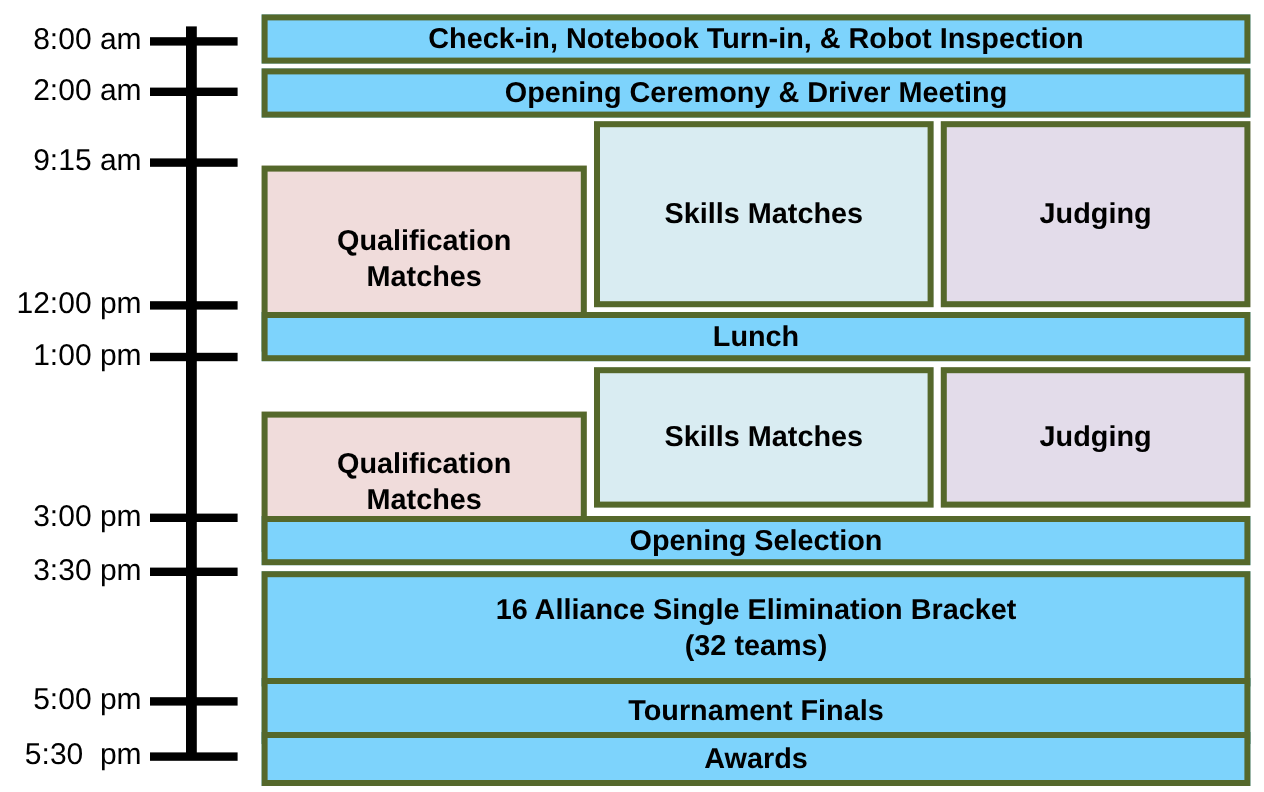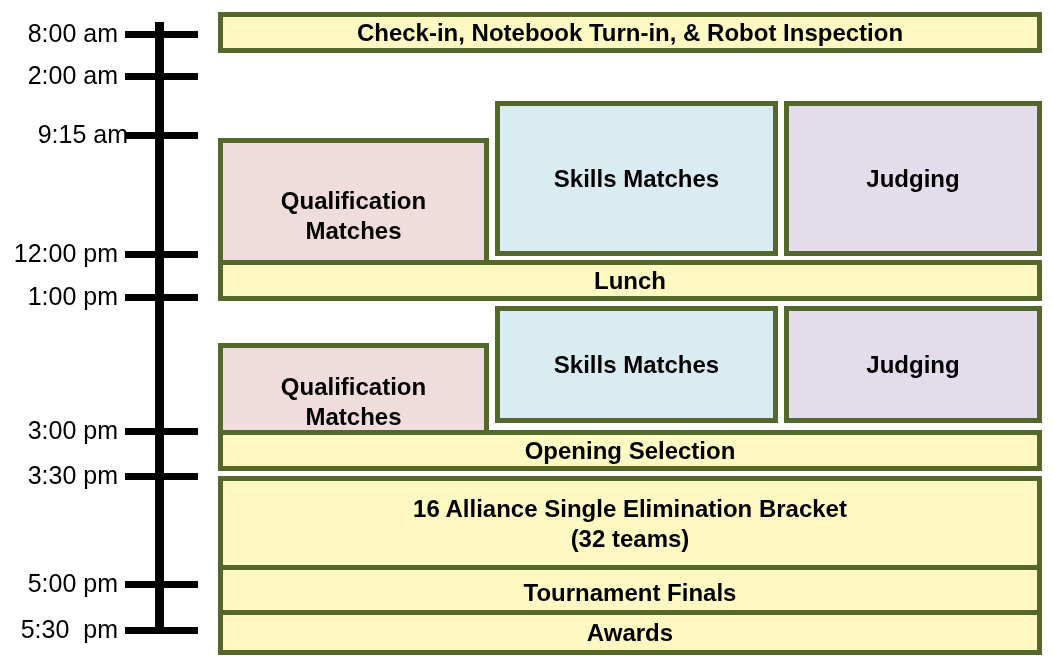--- a/index.html
+++ b/index.html
@@ -66,21 +66,21 @@
     position: absolute;
     left: 218px;
     top: 0;
     width: 824px;
     height: 660px;
   }
   .block {
     position: absolute;
     box-sizing: border-box;
     border: 5px solid #55682b;
-    background: #fef9c3;
+    background: #7dd3fc;
     display: flex;
     align-items: center;
     justify-content: center;
     text-align: center;
     font-weight: bold;
     font-size: 24px;
     color: #000000;
     line-height: 1.25;
     font-family: "Liberation Sans", sans-serif;
   }
@@ -119,21 +119,21 @@
     <div class="axis-spine"></div>
     <div id="tick-container">
         <div class="tick-row" style="top: 18px;">
           <span class="tick-label">8:00 am</span>
           <span class="tick-mark"></span>
         </div>
         <div class="tick-row" style="top: 60px;">
           <span class="tick-label">2:00 am</span>
           <span class="tick-mark"></span>
         </div>
-        <div class="tick-row" style="top: 119px; padding-left: 10px;">
+        <div class="tick-row" style="top: 119px;">
           <span class="tick-label">9:15 am</span>
           <span class="tick-mark"></span>
         </div>
         <div class="tick-row" style="top: 238px;">
           <span class="tick-label">12:00 pm</span>
           <span class="tick-mark"></span>
         </div>
         <div class="tick-row" style="top: 281px;">
           <span class="tick-label">1:00 pm</span>
           <span class="tick-mark"></span>
@@ -154,20 +154,23 @@
           <span class="tick-label">5:30  pm</span>
           <span class="tick-mark"></span>
         </div>
       </div>
   </div>
 
   <div id="blocks-area">
       <div class="block full" style="top: 12px; height: 41px;">
         <span class="block-label">Check-in, Notebook Turn-in, &amp; Robot Inspection</span>
       </div>
+      <div class="block full" style="top: 57px; height: 41px;">
+        <span class="block-label">Opening Ceremony &amp; Driver Meeting</span>
+      </div>
       <div class="block col-qual" style="top: 101px; height: 155px;">
         <span class="block-label">Qualification
 Matches</span>
       </div>
       <div class="block col-skills" style="top: 101px; height: 155px;">
         <span class="block-label">Skills Matches</span>
       </div>
       <div class="block col-judging" style="top: 101px; height: 155px;">
         <span class="block-label">Judging</span>
       </div>

